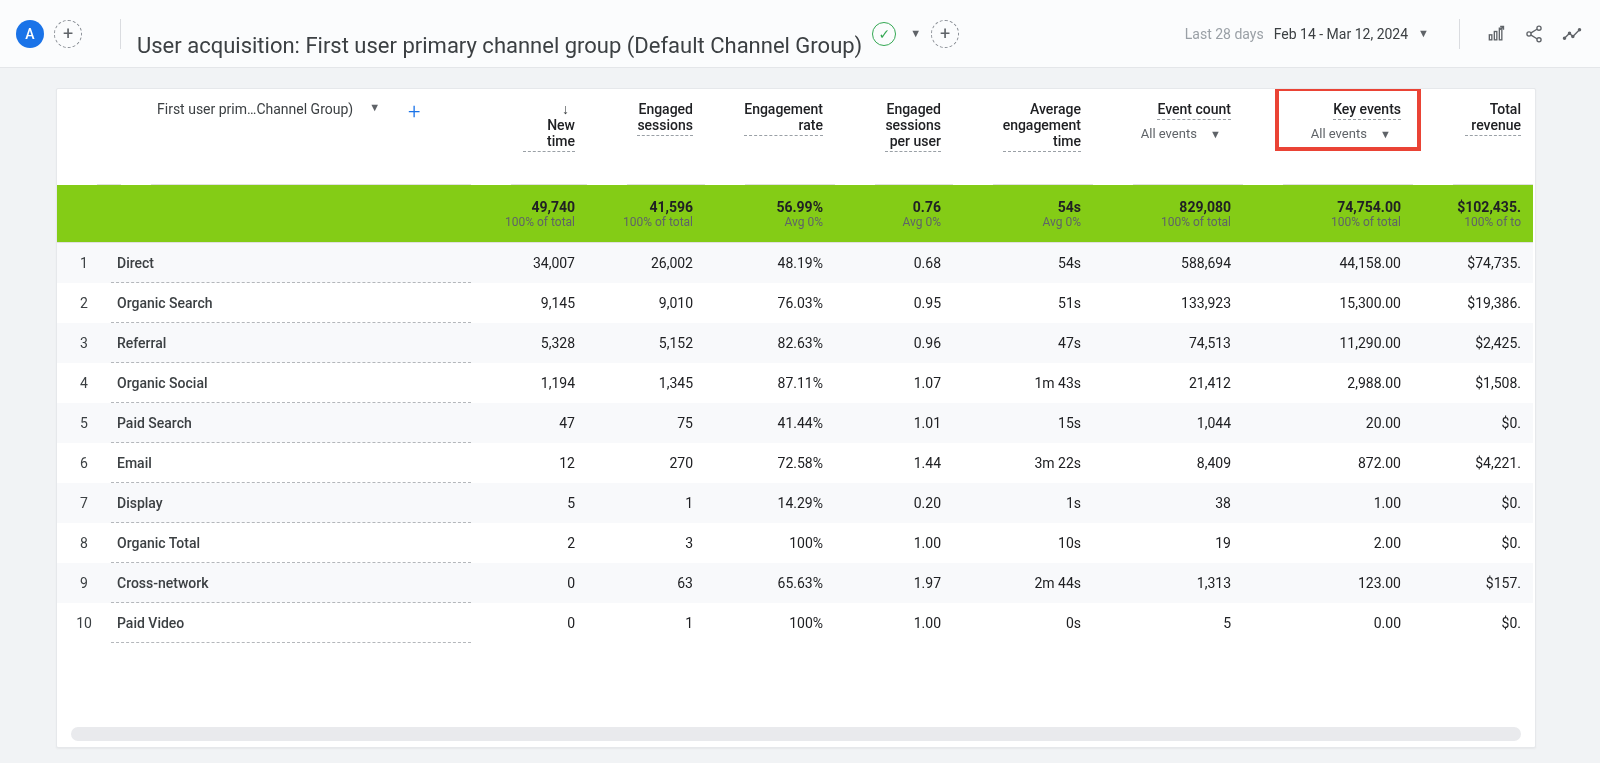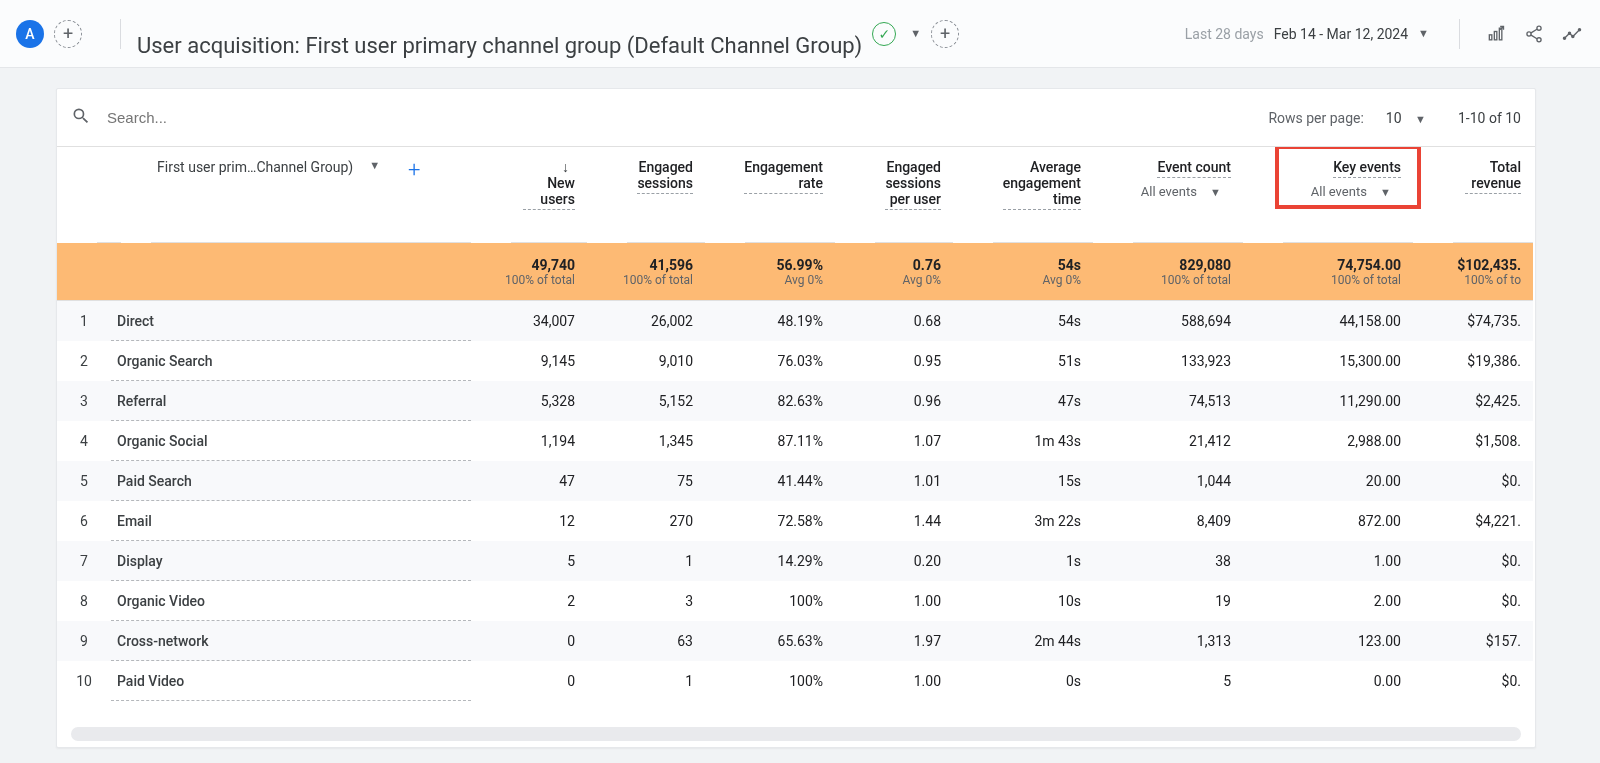--- a/index.html
+++ b/index.html
@@ -73,21 +73,21 @@
   .grid { display:grid; grid-template-columns: 54px 360px 116px 118px 130px 118px 140px 150px 170px 120px; min-width: 1476px; font-size:14px;}
   .hcell { padding:12px 12px 10px; text-align:right; font-weight:500; color:#202124; display:flex; flex-direction:column; align-items:flex-end; justify-content:flex-start;margin-left:40px;}
   .hcell .underline-dash { border-bottom: 1.5px dashed #9aa0a6; padding-bottom:2px; display:inline-block; }
   .hcell .sub { font-size:13px; color:#5f6368; font-weight:400; margin-top:6px; white-space:nowrap;}
   .hcell.dimth { text-align:left; align-items:flex-start; flex-direction:row; gap:6px; color:#3c4043; font-weight:400; padding-left:6px;}
   .hcell.dimth .trunc { max-width: 300px;}
   .plusblue { color:#1a73e8; font-size:22px; margin-left: 12px; font-weight:300; line-height:1;}
   .headerrow { display:contents; }
   .headerrow > div { border-bottom:1px solid #e0e0e0; height: 96px;}
   .summaryrow { display:contents; }
-  .summaryrow > div { border-bottom:1px solid #e0e0e0; background:#fdba74; height: 58px; display:flex; flex-direction:column; align-items:flex-end; justify-content:center; padding:0 12px;}
+  .summaryrow > div { border-bottom:1px solid #e0e0e0; background:#84cc16; height: 58px; display:flex; flex-direction:column; align-items:flex-end; justify-content:center; padding:0 12px;}
   .summaryrow .val { font-weight:700; color:#202124; font-size:14px;}
   .summaryrow .sub { color:#5f6368; font-size:12px; margin-top:0;}
   .datarow { display:contents; }
   .datarow > div { height:40px; display:flex; align-items:center; justify-content:flex-end; padding:0 12px; color:#202124; font-size:14px;}
   .datarow:nth-child(odd) > div { background:#f8f9fb; }
   .datarow:nth-child(even) > div { background:#ffffff; }
   .datarow .idx { justify-content:center; color:#3c4043;}
   .datarow .dimv { justify-content:flex-start; font-weight:500; color:#3c4043; border-bottom:1px dashed #b4b7bb; padding-left:6px;}
   .highlight { position:relative;}
   .highlight::after {
@@ -145,49 +145,33 @@
           <circle cx="9" cy="11" r="1.3" fill="#5f6368"></circle>
           <circle cx="13" cy="15" r="1.3" fill="#5f6368"></circle>
           <circle cx="21" cy="7" r="1.3" fill="#5f6368"></circle>
         </svg>
     </span>
   </div>
 </div>
 
 <div class="card">
 
-  <div class="searchbar">
-    <span class="searchicon">
-      <svg viewBox="0 0 24 24">
-          <path d="M15.5 14h-.79l-.28-.27A6.47 6.47 0 0 0 16 9.5 6.5 6.5 0 1 0 9.5 16a6.47 6.47 0 0 0 4.23-1.57l.27.28v.79l5 4.99L20.49 19l-4.99-5zm-6 0A4.5 4.5 0 1 1 14 9.5 4.49 4.49 0 0 1 9.5 14z"></path>
-        </svg>
-    </span>
-    <input class="searchinput" placeholder="Search..." style="">
-    <div class="pager">
-      <span class="label">Rows per page:</span>
-      <span>
-        <span>10</span>
-        <span class="caret">▼</span>
-      </span>
-      <span>1-10 of 10</span>
-    </div>
-  </div>
 
   <div class="tablewrap">
     <div class="grid">
 
       <div class="headerrow">
         <div class="hcell"></div>
         <div class="hcell dimth">
           <span class="trunc">First user prim…Channel Group)</span>
           <span class="caret">▼</span>
           <span class="plusblue">+</span>
         </div>
         <div class="hcell">
-          <span><span class="sortarrow">↓</span><span class="underline-dash">New users</span></span>
+          <span><span class="sortarrow">↓</span><span class="underline-dash">New time</span></span>
         </div>
         <div class="hcell">
             <span class="underline-dash">Engaged sessions</span>
           </div>
         <div class="hcell">
             <span class="underline-dash">Engagement rate</span>
           </div>
         <div class="hcell">
             <span class="underline-dash">Engaged sessions per user</span>
           </div>
@@ -244,20 +228,20 @@
           </div>
       </div>
 
     <div class="datarow"><div class="idx">1</div><div class="dimv">Direct</div><div>34,007</div><div>26,002</div><div>48.19%</div><div>0.68</div><div>54s</div><div>588,694</div><div>44,158.00</div><div>$74,735.</div></div>
         <div class="datarow"><div class="idx">2</div><div class="dimv">Organic Search</div><div>9,145</div><div>9,010</div><div>76.03%</div><div>0.95</div><div>51s</div><div>133,923</div><div>15,300.00</div><div>$19,386.</div></div>
         <div class="datarow"><div class="idx">3</div><div class="dimv">Referral</div><div>5,328</div><div>5,152</div><div>82.63%</div><div>0.96</div><div>47s</div><div>74,513</div><div>11,290.00</div><div>$2,425.</div></div>
         <div class="datarow"><div class="idx">4</div><div class="dimv">Organic Social</div><div>1,194</div><div>1,345</div><div>87.11%</div><div>1.07</div><div>1m 43s</div><div>21,412</div><div>2,988.00</div><div>$1,508.</div></div>
         <div class="datarow"><div class="idx">5</div><div class="dimv">Paid Search</div><div>47</div><div>75</div><div>41.44%</div><div>1.01</div><div>15s</div><div>1,044</div><div>20.00</div><div>$0.</div></div>
         <div class="datarow"><div class="idx">6</div><div class="dimv">Email</div><div>12</div><div>270</div><div>72.58%</div><div>1.44</div><div>3m 22s</div><div>8,409</div><div>872.00</div><div>$4,221.</div></div>
         <div class="datarow"><div class="idx">7</div><div class="dimv">Display</div><div>5</div><div>1</div><div>14.29%</div><div>0.20</div><div>1s</div><div>38</div><div>1.00</div><div>$0.</div></div>
-        <div class="datarow"><div class="idx">8</div><div class="dimv">Organic Video</div><div>2</div><div>3</div><div>100%</div><div>1.00</div><div>10s</div><div>19</div><div>2.00</div><div>$0.</div></div>
+        <div class="datarow"><div class="idx">8</div><div class="dimv">Organic Total</div><div>2</div><div>3</div><div>100%</div><div>1.00</div><div>10s</div><div>19</div><div>2.00</div><div>$0.</div></div>
         <div class="datarow"><div class="idx">9</div><div class="dimv">Cross-network</div><div>0</div><div>63</div><div>65.63%</div><div>1.97</div><div>2m 44s</div><div>1,313</div><div>123.00</div><div>$157.</div></div>
         <div class="datarow"><div class="idx">10</div><div class="dimv">Paid Video</div><div>0</div><div>1</div><div>100%</div><div>1.00</div><div>0s</div><div>5</div><div>0.00</div><div>$0.</div></div>
       </div>
   </div>
 
   <div class="scrolltrack"></div>
 </div>
 
 </body></html>

